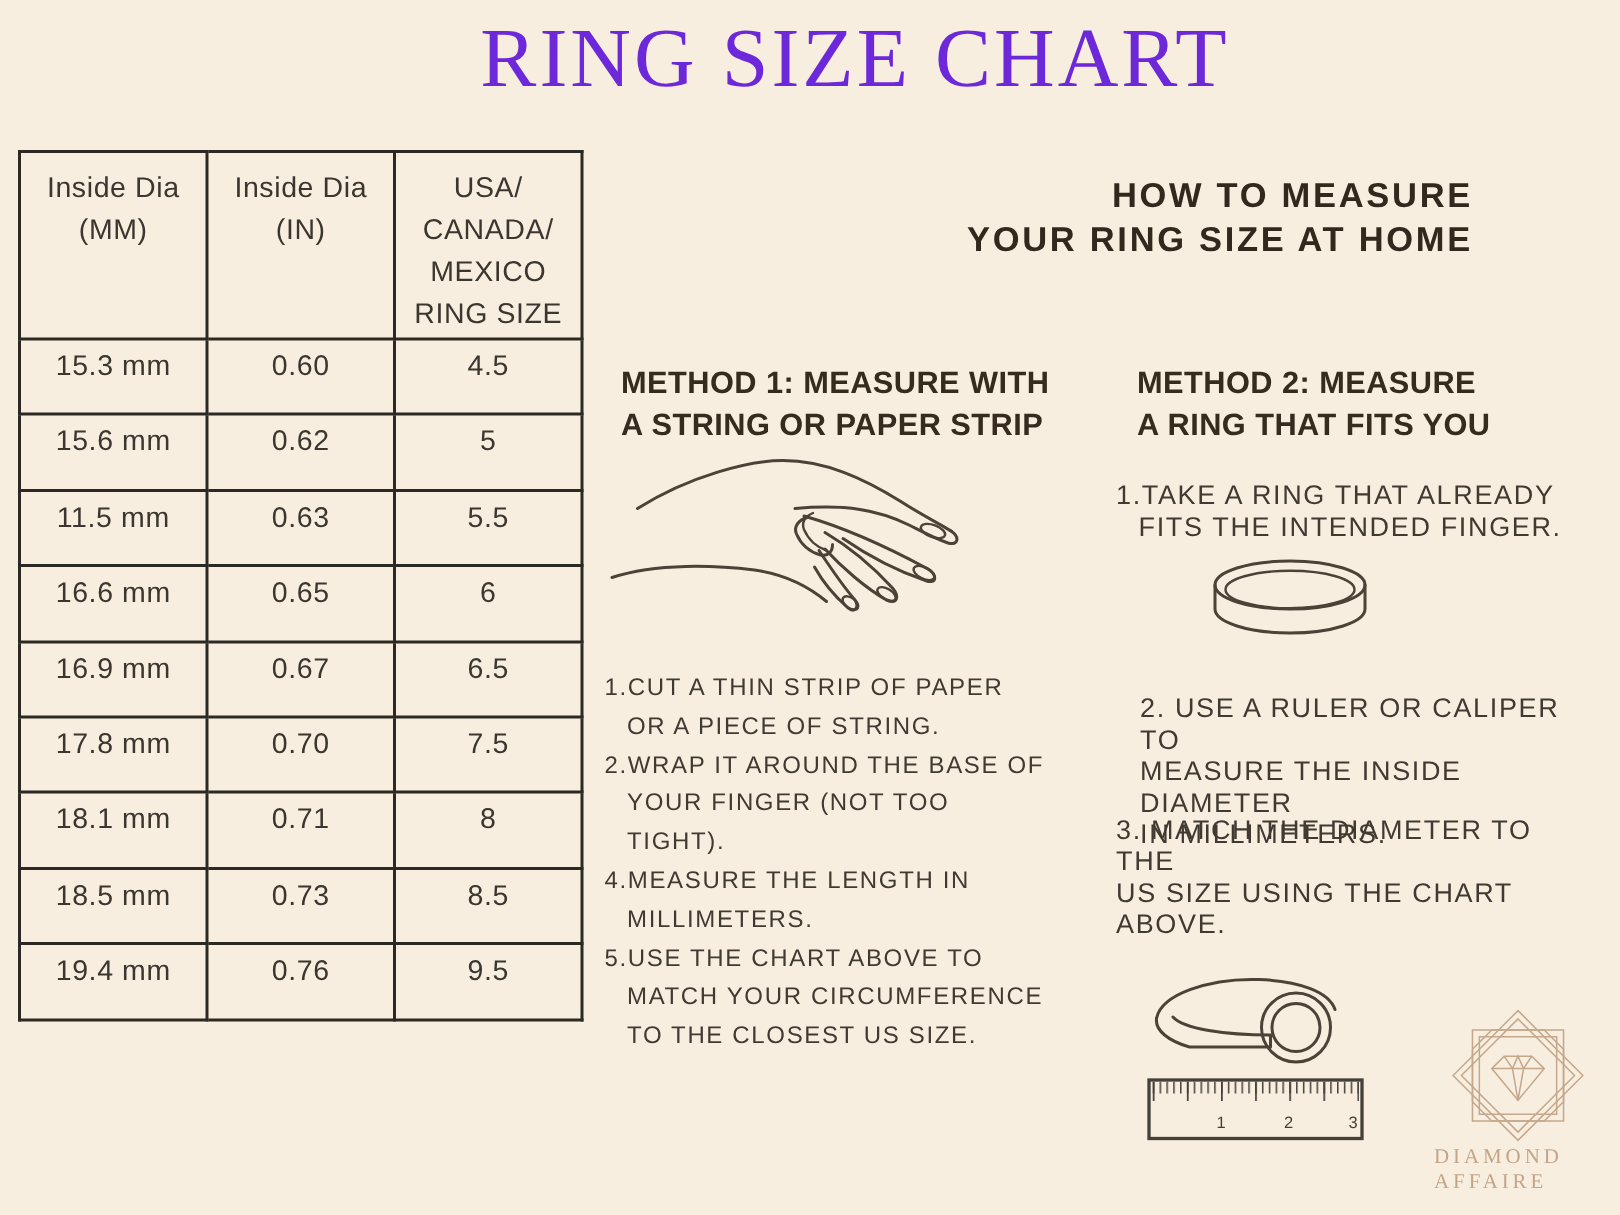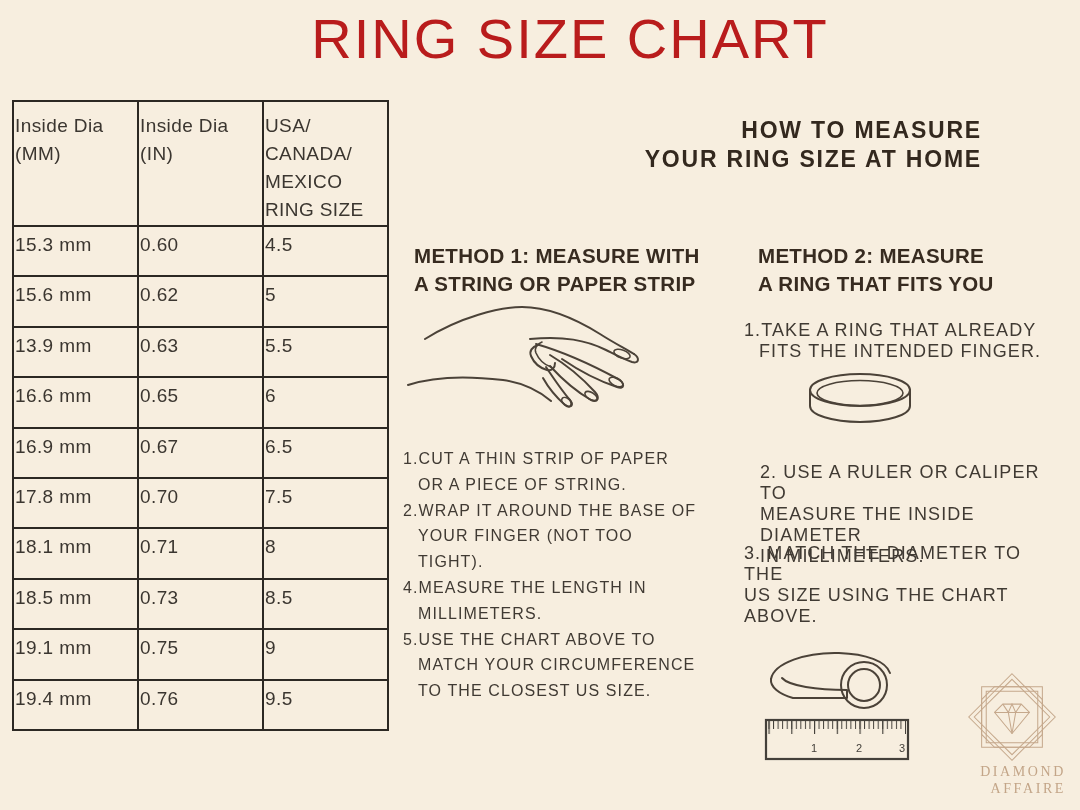--- a/index.html
+++ b/index.html
@@ -1,25 +1,25 @@
 <!DOCTYPE html>
 <html><head>
 <meta charset="utf-8">
 <style>
   html,body{margin:0;padding:0;}
   body{width:1080px;height:810px;background:#f7eedf;position:relative;overflow:hidden;
        font-family:"Liberation Sans",sans-serif;color:#3b3630;}
   .abs{position:absolute;}
   
   .page-title{left:60px;top:8px;width:1020px;text-align:center;
-    font-family:Liberation Sans, sans-serif;font-size:56px;line-height:62px;
-    letter-spacing:2px;color:#b91c1c;font-weight:500;}
+    font-family:Liberation Serif, serif;font-size:56px;line-height:62px;
+    letter-spacing:2px;color:#6d28d9;font-weight:500;}
   
   table.size-table{position:absolute;left:12px;top:100px;border-collapse:collapse;}
-  .size-table th,.size-table td{border:2px solid #2c2823;text-align:left;
+  .size-table th,.size-table td{border:2px solid #2c2823;text-align:center;
     white-space:pre-line;letter-spacing:0.4px;color:#3b3630;}
   .size-table th{width:121px;height:108px;vertical-align:top;padding-top:10px;
     font-size:19px;font-weight:400;line-height:28px;}
   .size-table td{height:41.4px;vertical-align:top;padding-top:6px;font-size:19px;line-height:23px;}
   
   .howto-heading{left:490px;top:116px;width:492px;text-align:right;font-weight:bold;
     font-size:23px;line-height:29px;letter-spacing:1.8px;color:#33281e;white-space:pre-line;}
   .method-heading{font-weight:bold;font-size:20.5px;line-height:28px;letter-spacing:0.3px;
     color:#372b20;white-space:pre-line;}
   .m1-heading{left:414px;top:242px;width:300px;}
@@ -31,21 +31,21 @@
   .m2-step{width:312px;font-size:18px;line-height:21px;letter-spacing:1.1px;
     color:#403a33;white-space:pre-line;margin-left:16px;}
   .m2-step1{left:728px;top:320px;padding-left:15px;text-indent:-15px;width:300px;}
   .m2-step2{left:744px;top:462px;}
   .m2-step3{left:728px;top:543px;}
   
   svg .ln{fill:none;stroke:#4b4238;stroke-width:2;stroke-linecap:round;stroke-linejoin:round;}
   svg .thin{stroke-width:1.6;}
   
   svg .gold{fill:none;stroke:#c5a88c;stroke-width:1.1;}
-  .logo-text{left:956px;width:110px;text-align:right;font-family:"Liberation Serif",serif;
+  .logo-text{left:956px;width:110px;text-align:left;font-family:"Liberation Serif",serif;
     font-size:14px;letter-spacing:2.6px;color:#c3a588;}
   .logo-line1{top:764px;}
   .logo-line2{top:781px;}
   .ruler-num{font-family:"Liberation Sans",sans-serif;font-size:11px;fill:#44403a;}
 </style>
 </head>
 <body>
 
 <div class="abs page-title">RING SIZE CHART</div>
 
@@ -72,21 +72,21 @@
         <td>15.3 mm</td>
         <td>0.60</td>
         <td>4.5</td>
       </tr>
     <tr>
         <td>15.6 mm</td>
         <td>0.62</td>
         <td>5</td>
       </tr>
     <tr>
-        <td>13.9 mm</td>
+        <td>11.5 mm</td>
         <td>0.63</td>
         <td>5.5</td>
       </tr>
     <tr>
         <td>16.6 mm</td>
         <td>0.65</td>
         <td>6</td>
       </tr>
     <tr>
         <td>16.9 mm</td>
@@ -100,25 +100,20 @@
       </tr>
     <tr>
         <td>18.1 mm</td>
         <td>0.71</td>
         <td>8</td>
       </tr>
     <tr>
         <td>18.5 mm</td>
         <td>0.73</td>
         <td>8.5</td>
-      </tr>
-    <tr>
-        <td>19.1 mm</td>
-        <td>0.75</td>
-        <td>9</td>
       </tr>
     <tr>
         <td>19.4 mm</td>
         <td>0.76</td>
         <td>9.5</td>
       </tr>
 
   </tbody>
 </table>
 

